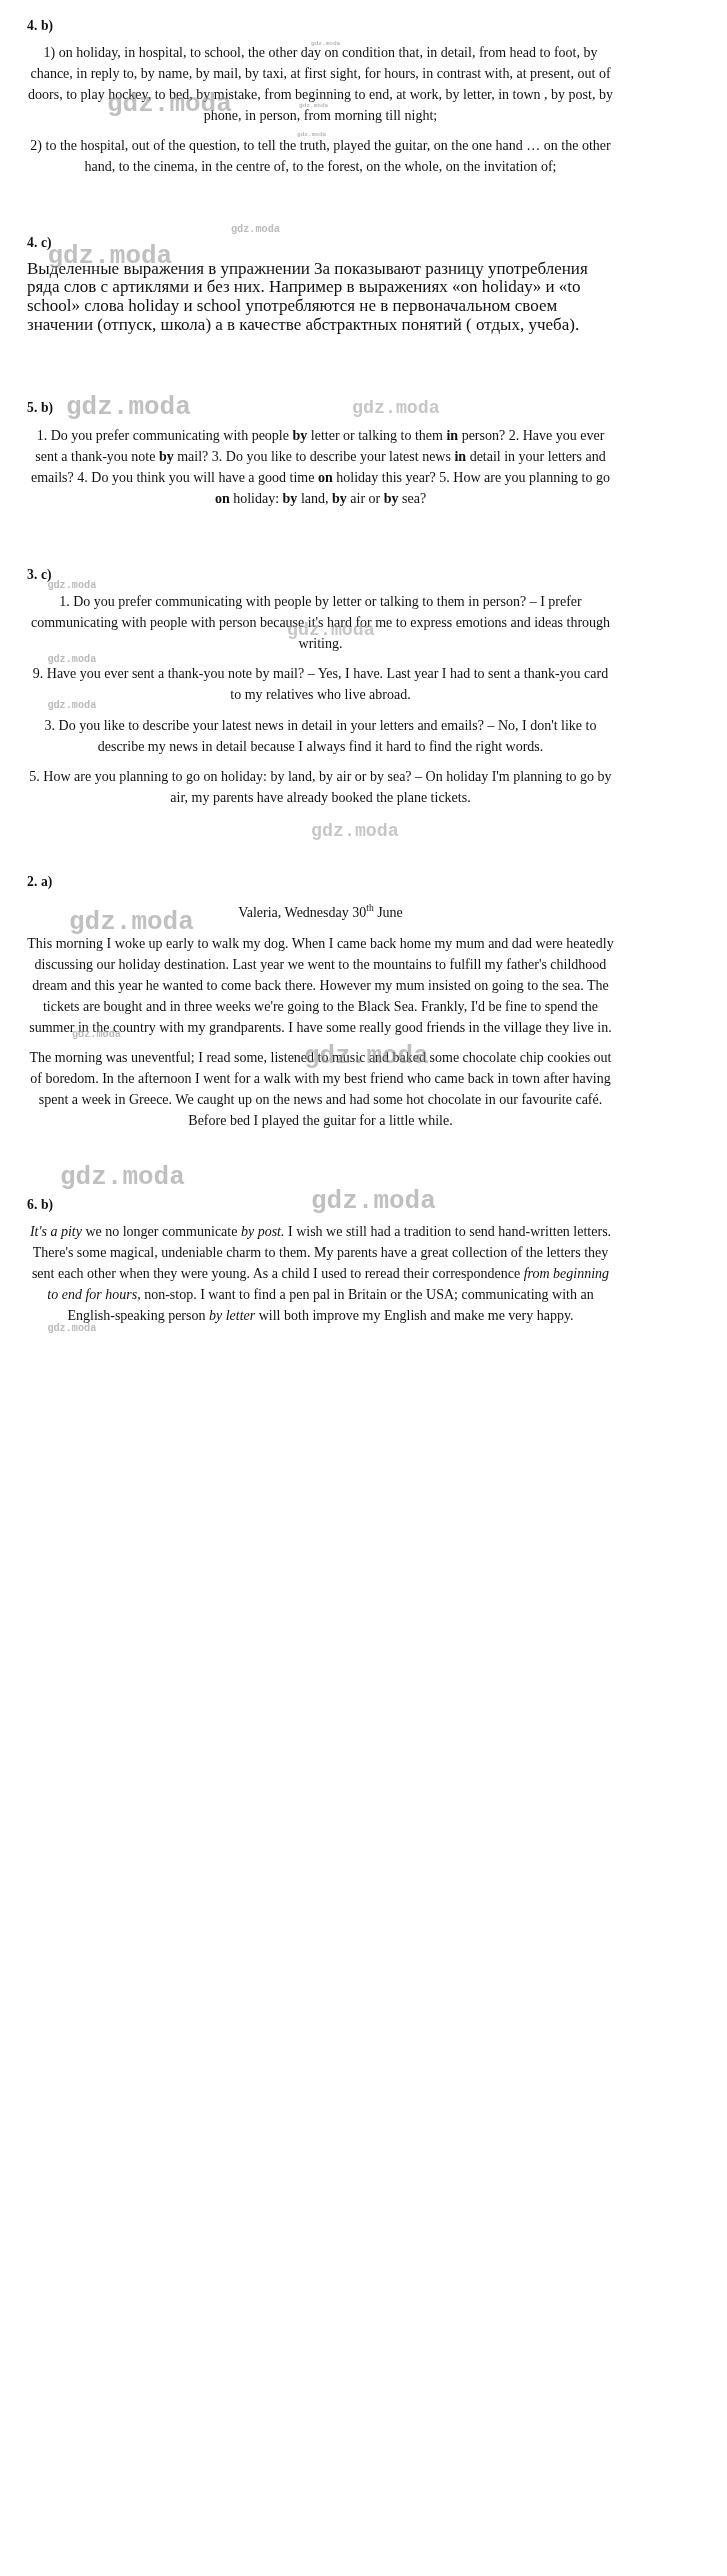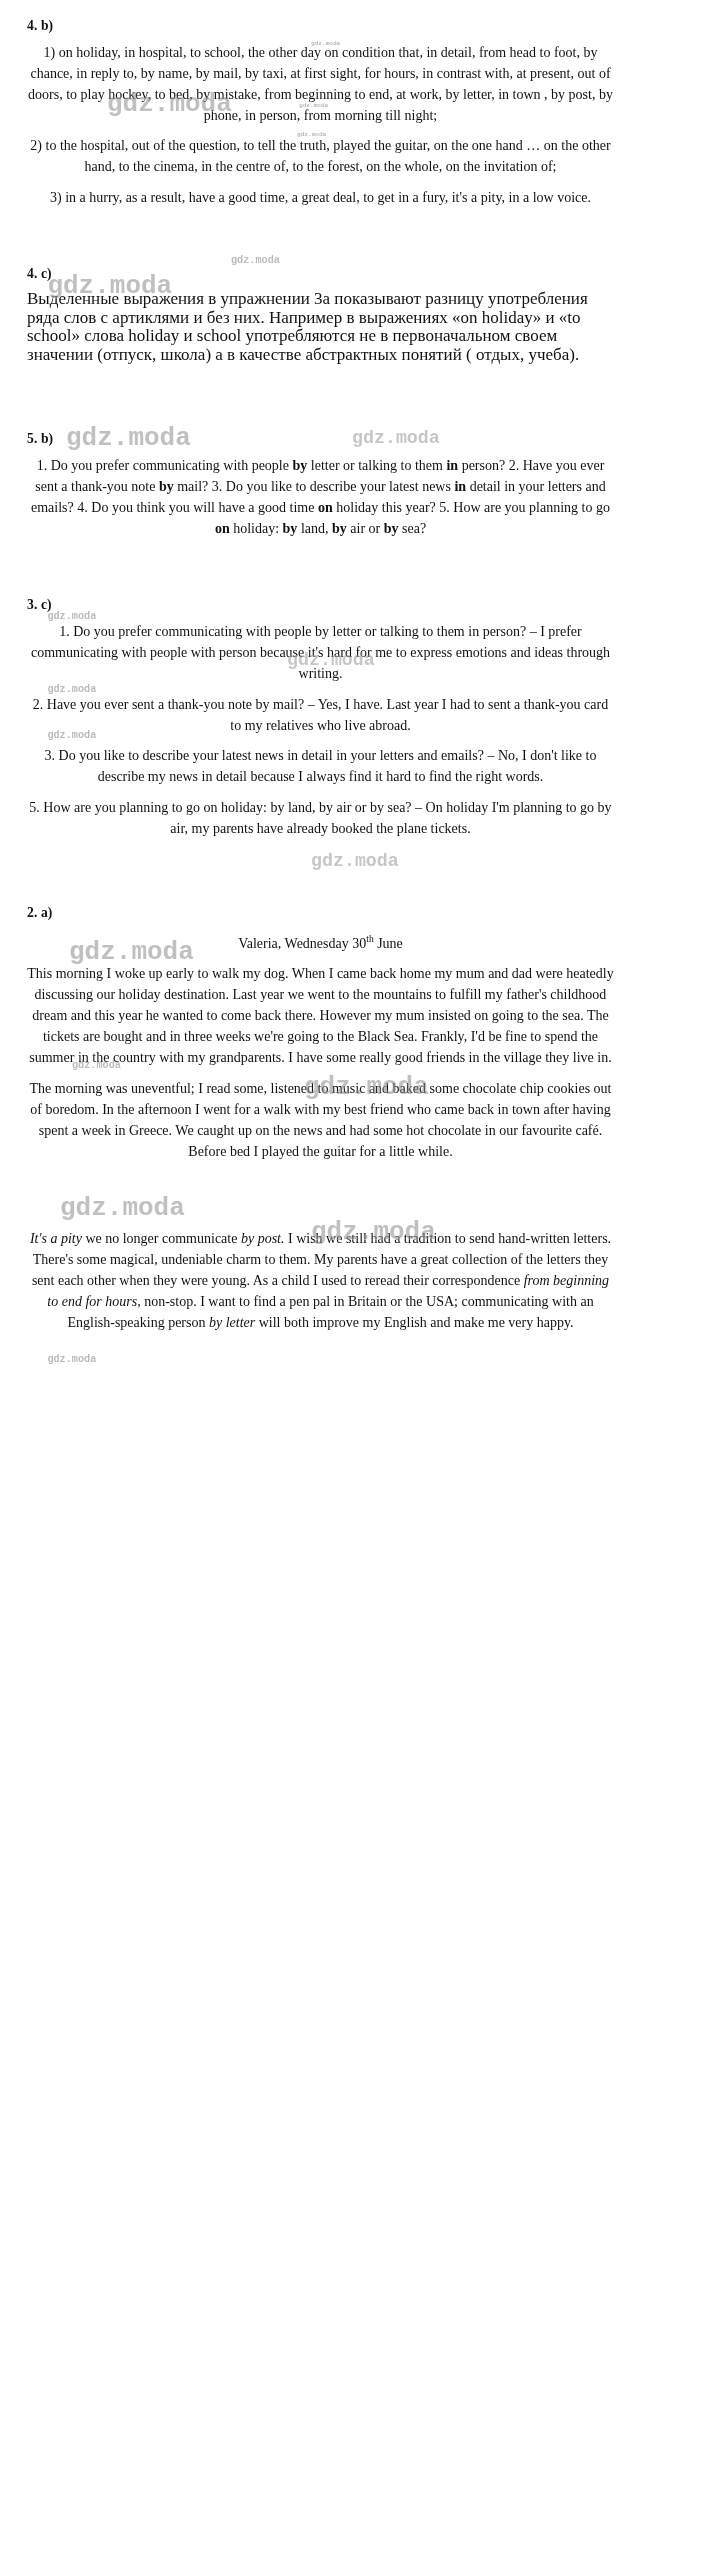--- a/index.html
+++ b/index.html
@@ -97,21 +97,20 @@
 
     <p class="para">1) on holiday, in hospital, to school, the other day on condition that, in detail, from head to foot, by chance, in reply to, by name, by mail, by taxi, at first sight, for hours, in contrast with, at present, out of doors, to play hockey, to bed, by mistake, from beginning to end, at work, by letter, in town , by post, by phone, in person, from morning till night;</p>
 
     <span class="wm tiny" style="left:272px; top:84px;">gdz.moda</span>
     <span class="wm big" style="left:80px; top:71px;">gdz.moda</span>
 
     <p class="para">2) to the hospital, out of the question, to tell the truth, played the guitar, on the one hand … on the other hand, to the cinema, in the centre of, to the forest, on the whole, on the invitation of;</p>
 
     <span class="wm tiny" style="left:270px; top:113px;">gdz.moda</span>
 
-    <p class="para">3) in a hurry, as a result, have a good time, a great deal, to get in a fury, it's a pity, in a low voice.</p>
   </div>
 
   <div class="spacer-lg"></div>
 
   <div class="block">
     <span class="wm small" style="left:204px; top:-11px;">gdz.moda</span>
 
     <div class="sec-label">4. c)</div>
 
     <span class="wm big" style="left:20.4px; top:5.4px;">gdz.moda</span>
@@ -135,21 +134,21 @@
   <div class="block">
     <div class="sec-label">3. c)</div>
 
     <span class="wm small" style="left:20.4px; top:13.6px;">gdz.moda</span>
 
     <p class="para">1. Do you prefer communicating with people by letter or talking to them in person? – I prefer communicating with people with person because it's hard for me to express emotions and ideas through writing.</p>
 
     <span class="wm mid" style="left:260px; top:53px;">gdz.moda</span>
     <span class="wm small" style="left:20.4px; top:87px;">gdz.moda</span>
 
-    <p class="para">2. Have you ever sent a thank-you note by mail? – Yes, I have. Last year I had to sent a thank-you card to my relatives who live abroad.</p>
+    <p class="para">9. Have you ever sent a thank-you note by mail? – Yes, I have. Last year I had to sent a thank-you card to my relatives who live abroad.</p>
 
     <span class="wm small" style="left:20.4px; top:133px;">gdz.moda</span>
 
     <p class="para">3. Do you like to describe your latest news in detail in your letters and emails? – No, I don't like to describe my news in detail because I always find it hard to find the right words.</p>
 
     <span class="wm mid" style="left:284px; top:254px;">gdz.moda</span>
 
     <p class="para">5. How are you planning to go on holiday: by land, by air or by sea? – On holiday I'm planning to go by air, my parents have already booked the plane tickets.</p>
 
     <span class="wm big" style="left:42px; top:340px;">gdz.moda</span>
@@ -168,20 +167,21 @@
     <span class="wm big" style="left:277px; top:167px;">gdz.moda</span>
 
     <p class="para">The morning was uneventful; I read some, listened to music and baked some chocolate chip cookies out of boredom. In the afternoon I went for a walk with my best friend who came back in town after having spent a week in Greece. We caught up on the news and had some hot chocolate in our favourite café. Before bed I played the guitar for a little while.</p>
 
     <span class="wm big" style="left:33px; top:288px;">gdz.moda</span>
   </div>
 
   <div class="spacer-xl"></div>
 
   <div class="block">
+    <div class="sec-label">6. b)</div>
 
     <span class="wm big" style="left:284px; top:-11px;">gdz.moda</span>
 
     <p class="para"><i>It's a pity</i> we no longer communicate <i>by post.</i> I wish we still had a tradition to send hand-written letters. There's some magical, undeniable charm to them. My parents have a great collection of the letters they sent each other when they were young. As a child I used to reread their correspondence <i>from beginning to end for hours,</i> non-stop. I want to find a pen pal in Britain or the USA; communicating with an English-speaking person <i>by letter</i> will both improve my English and make me very happy.</p>
 
     <span class="wm small" style="left:20.4px; top:126px;">gdz.moda</span>
   </div>
 
 </div>
 

